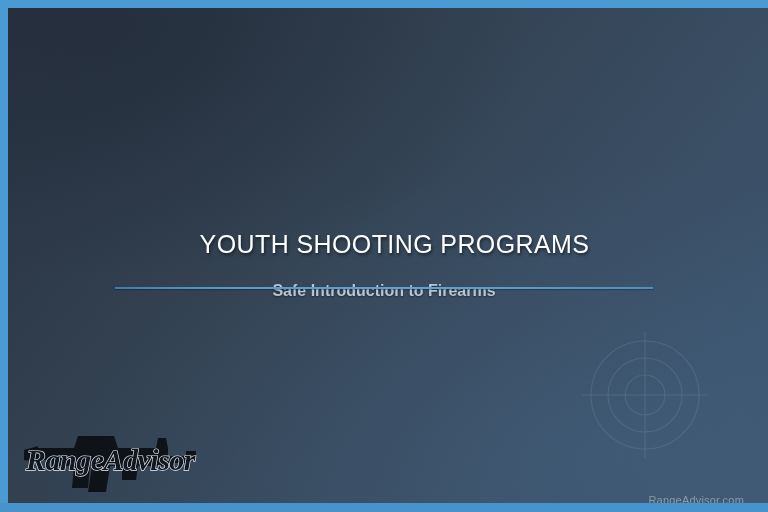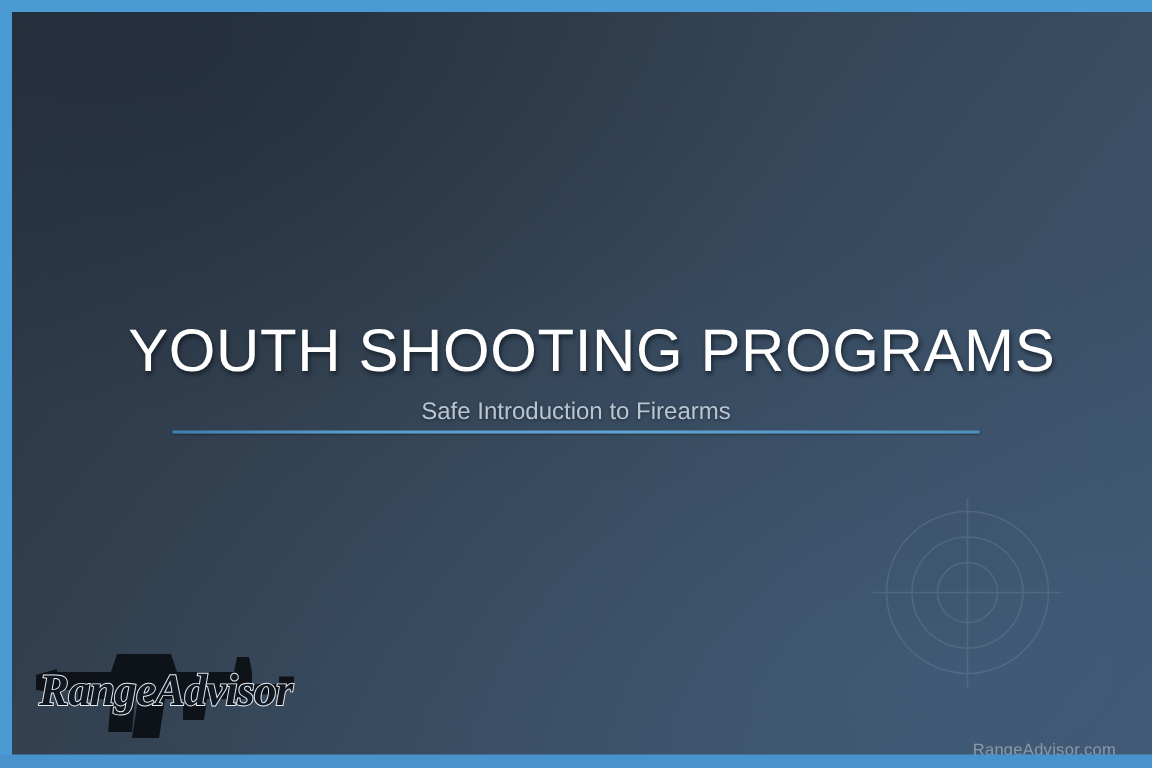--- a/index.html
+++ b/index.html
@@ -86,35 +86,35 @@
   
   .title-block {
     position: absolute;
     left: 8px;
     top: 208px;
     width: 752px;
     text-align: center;
   }
 
   .slide-title {
-    margin: 4px;
-    font-size: 40px;
+    margin: 14px;
+    font-size: 25px;
     font-weight: 400;
     letter-spacing: 0.4px;
     color: #ffffff;
     text-shadow: 1px 2px 3px rgba(8,14,22,0.62);
     line-height: 44px;
     white-space: nowrap;
     padding-left: 21px;
   }
 
   .slide-subtitle {
     margin: 8px 0 0 0;
     font-size: 16px;
-    font-weight: 400;
+    font-weight: 700;
     color: #b9c5d2;
     text-shadow: 0px 1px 2px rgba(8,14,22,0.5);
     line-height: 22px;
     white-space: nowrap;
   }
 
   
   .title-divider {
     position: absolute;
     left: 115px;

